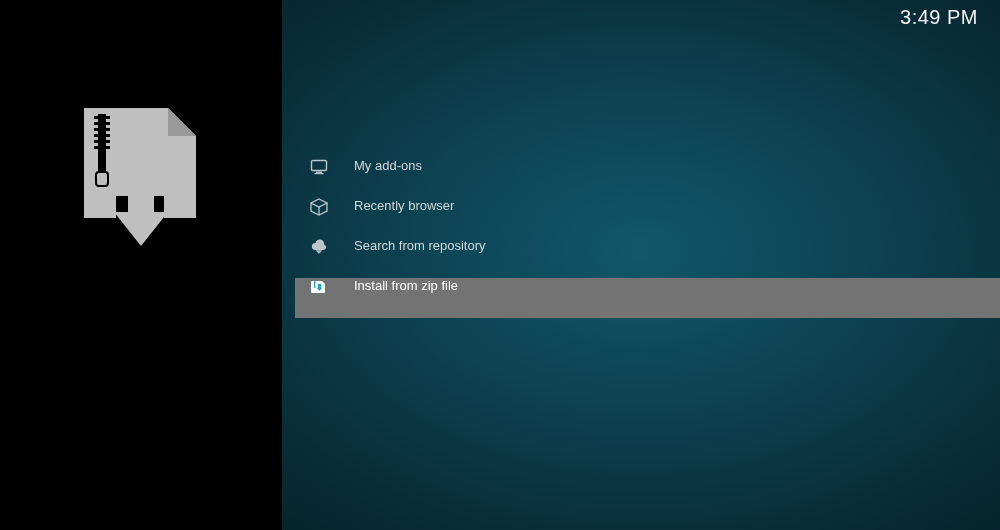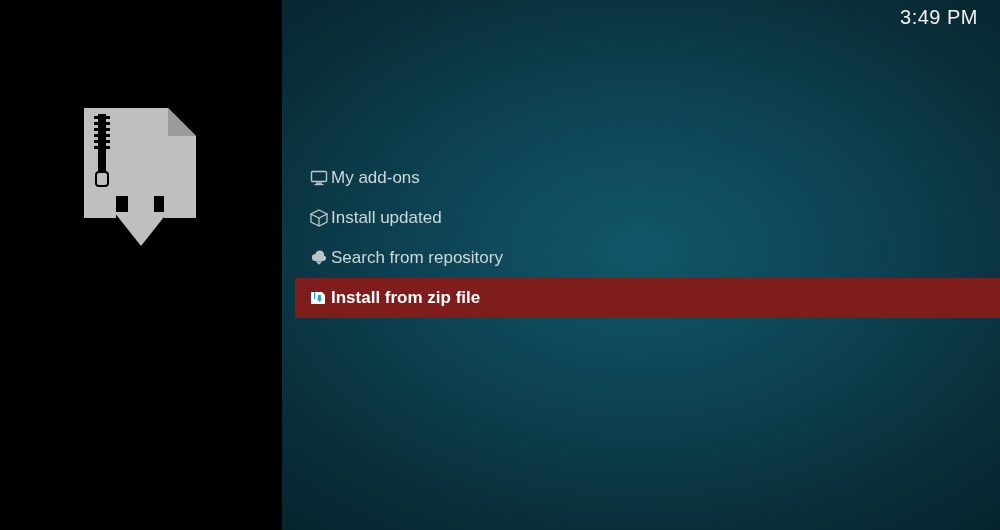--- a/index.html
+++ b/index.html
@@ -45,37 +45,36 @@
     left: 84px; top: 108px;
     width: 112px; height: 140px;
   }
   .menu {
     position: absolute;
     left: 295px; top: 158px; right: 0;
   }
   .menu-item {
     height: 40px;
     display: flex;
-    align-items: center;
-    gap: 3px;
+    align-items: flex-start;
+    gap: 26px;
     padding-left: 15px;
     color: #d0d7d9;
-    font-size: 17px;
+    font-size: 13px;
     cursor: pointer;
   }
   .menu-item .mi-icon {
     width: 18px; height: 18px;
     display: flex; align-items: center; justify-content: center;
     flex-shrink: 0;
     opacity: 0.9;
   }
   .menu-item.selected {
-    background: #7f1d1d;
+    background: #737373;
     color: #fff;
-    font-weight: bold;
   }
   .menu-item.selected .mi-icon { opacity: 1; }
   .footer {
     position: absolute;
     left: 14px; bottom: 10px;
     display: flex; align-items: center; gap: 10px;
     color: #e6e6e6;
     font-size: 14px;
   }
   .footer .f-icon { width: 16px; height: 16px; display:flex; align-items:center; justify-content:center; }
@@ -136,21 +135,21 @@
     <span>My add-ons</span>
   </div>
   <div class="menu-item">
     <span class="mi-icon">
       <svg viewBox="0 0 18 18" width="18" height="18">
           <polygon points="9,1 17,5 9,9 1,5" fill="none" stroke="#cfd6d8" stroke-width="1.3"></polygon>
           <polyline points="1,5 1,13 9,17 17,13 17,5" fill="none" stroke="#cfd6d8" stroke-width="1.3"></polyline>
           <line x1="9" y1="9" x2="9" y2="17" stroke="#cfd6d8" stroke-width="1.3"></line>
         </svg>
     </span>
-    <span>Install updated</span>
+    <span>Recently browser</span>
   </div>
   <div class="menu-item">
     <span class="mi-icon">
       <svg viewBox="0 0 18 18" width="18" height="18">
           <path d="M5 12a3.5 3.5 0 0 1 .4-6.98A4.3 4.3 0 0 1 14 6.5 2.8 2.8 0 0 1 13.5 12H5z" fill="#cfd6d8"></path>
           <line x1="9" y1="8" x2="9" y2="14.5" stroke="#cfd6d8" stroke-width="1.4"></line>
           <polyline points="6.5,12.2 9,14.7 11.5,12.2" fill="none" stroke="#cfd6d8" stroke-width="1.4"></polyline>
         </svg>
     </span>
     <span>Search from repository</span>

